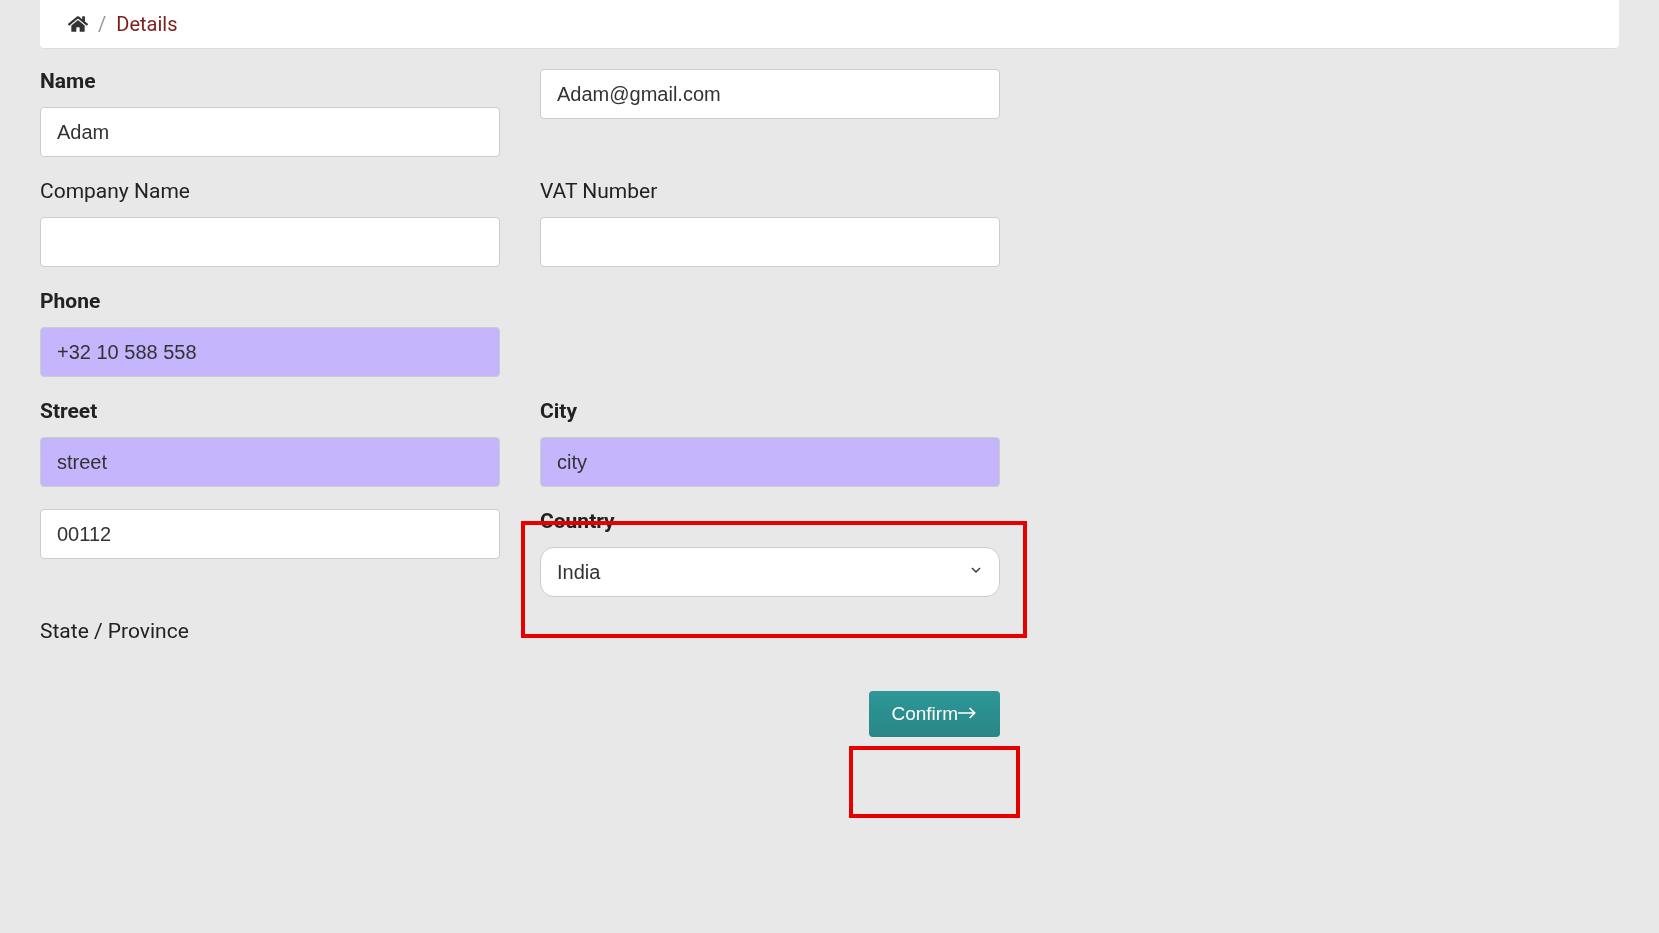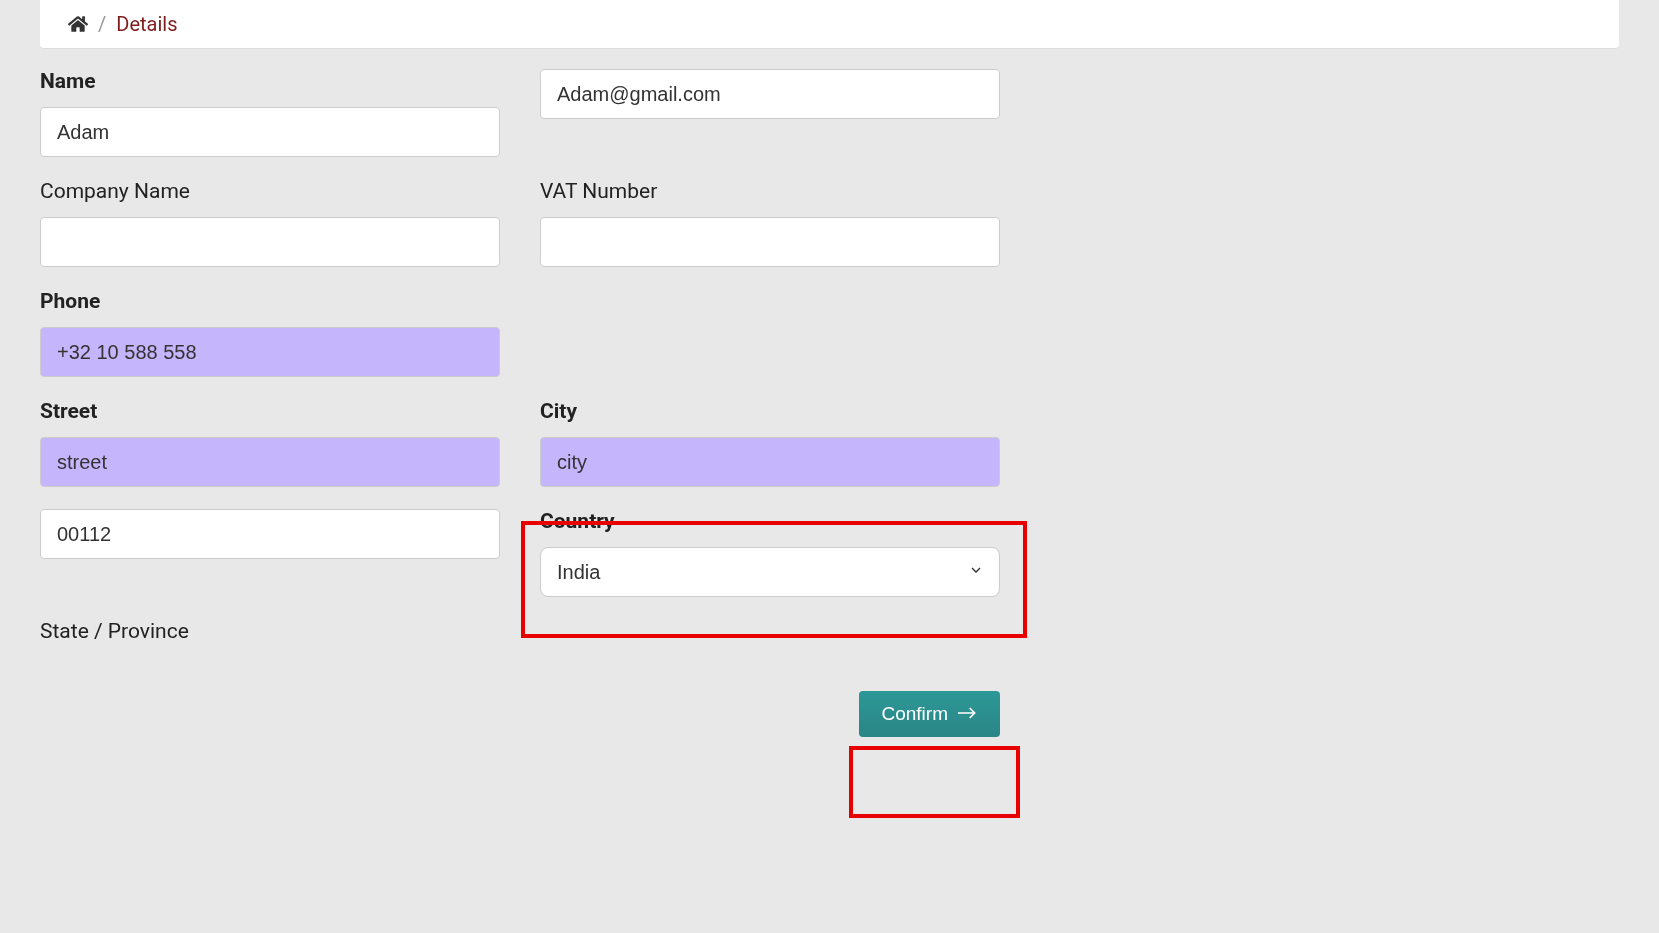--- a/index.html
+++ b/index.html
@@ -77,21 +77,21 @@
       background-color: #c4b5fd;
     }
     .form-select {
       width: 100%;
       height: 50px;
       padding: 0 16px;
       font-size: 20px;
       color: #333;
       background-color: #ffffff;
       border: 1px solid #ccc;
-      border-radius: 8px;
+      border-radius: 14px;
       outline: none;
       appearance: none;
       -webkit-appearance: none;
       -moz-appearance: none;
       position: relative;
     }
     .select-wrapper {
       position: relative;
     }
     .select-wrapper .chevron {
@@ -143,21 +143,20 @@
       background-color: #2c8d8d;
       background-image: linear-gradient(#2d9797, #2a8686);
       color: #ffffff;
       border: none;
       border-radius: 4px;
       padding: 12px 22px;
       font-size: 19px;
       cursor: pointer;
       display: inline-flex;
       align-items: center;
-      gap: 10px;
     }
     .confirm-button svg {
       width: 20px;
       height: 14px;
       fill: #ffffff;
     }
     .full-width-span {
       grid-column: 1 / 2;
     }
     .page-wrapper {

